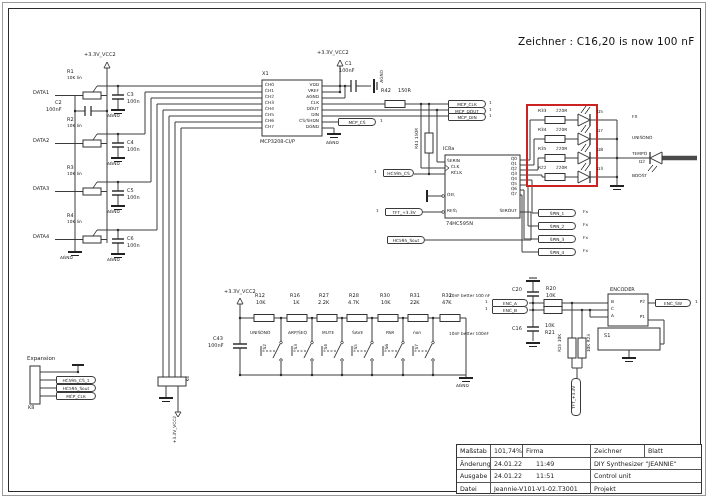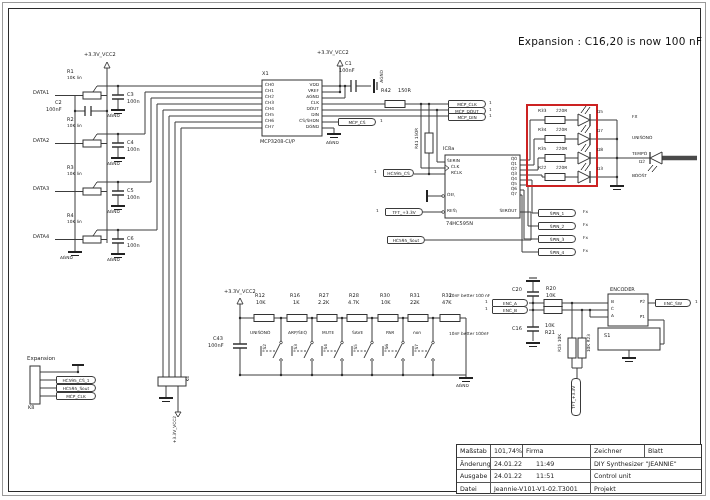--- a/index.html
+++ b/index.html
@@ -154,21 +154,21 @@
         <circle cx="590" cy="310" r="1.2"></circle>
       <circle cx="533" cy="303" r="1.2"></circle>
         <circle cx="533" cy="310" r="1.2"></circle>
       <circle cx="78" cy="372" r="1.2"></circle>
     </g>
 
     <rect x="527" y="105" width="70" height="81" fill="none" stroke="#cc2222" stroke-width="2"></rect>
   </svg>
 
   <div id="labels">
-      <span class="lbl note" style="left: 518px; top: 36px;">Expansion :  C16,20 is now 100 nF</span>
+      <span class="lbl note" style="left: 518px; top: 36px;">Zeichner :  C16,20 is now 100 nF</span>
       <span class="lbl s5" style="left: 84px; top: 52px;">+3.3V_VCC2</span>
       <span class="lbl s5" style="left: 317px; top: 50px;">+3.3V_VCC2</span>
       <span class="lbl s5" style="left: 224px; top: 289px;">+3.3V_VCC2</span>
       <span class="lbl vtext s45" style="left: 173px; top: 416px;">+3.3V_VCC2</span>
       <span class="lbl s5" style="left: 67px; top: 69px;">R1</span>
       <span class="lbl s45" style="left: 67px; top: 76px;">10K lin</span>
       <span class="lbl s5" style="left: 67px; top: 117px;">R2</span>
       <span class="lbl s45" style="left: 67px; top: 124px;">10K lin</span>
       <span class="lbl s5" style="left: 67px; top: 165px;">R3</span>
       <span class="lbl s45" style="left: 67px; top: 172px;">10K lin</span>

